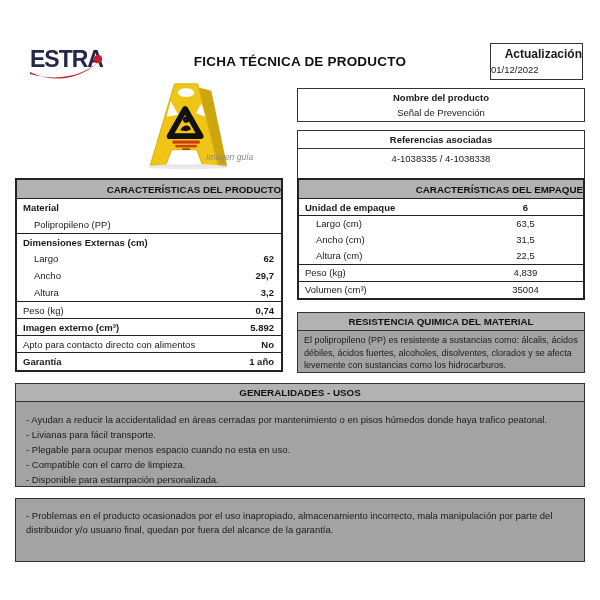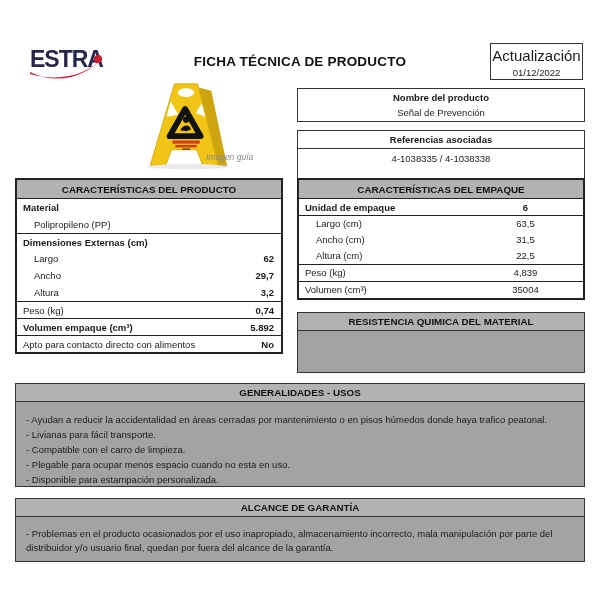--- a/index.html
+++ b/index.html
@@ -9,42 +9,42 @@
 
   
   .logo { position:absolute; left:30px; top:44px; width:92px; height:42px; }
   .logo-text { font-weight:bold; font-size:23px; letter-spacing:-1px; color:#26264a;
     font-family:"Liberation Sans", sans-serif; line-height:30px; }
   .logo-swoosh { position:absolute; left:-2px; top:6px; width:96px; height:38px; }
   .doc-title { position:absolute; left:150px; top:54px; width:300px; text-align:center;
     font-size:13.5px; font-weight:bold; color:#111; letter-spacing:.2px; }
   .update-box { position:absolute; left:490px; top:43px; width:93px; height:37px;
     border:1.5px solid #333; background:#fff; }
-  .update-box .lbl { display:block; text-align:center; font-weight:normal; font-size:15px; padding-top:3px; }
-  .update-box .val { display:block; text-align:center; font-size:9.5px; padding-top:3px; }
+  .update-box .lbl { display:block; text-align:right; font-weight:bold; font-size:12px; padding-top:3px; }
+  .update-box .val { display:block; text-align:left; font-size:9.5px; padding-top:3px; }
 
   
   .img-wrap { position:absolute; left:114px; top:80px; width:150px; height:92px; }
   .img-caption { position:absolute; left:206px; top:152px; font-size:8.5px; font-style:italic;
     color:#8a8a8a; }
 
   
   .info-box { position:absolute; left:297px; width:288px; border:1.5px solid #333; background:#fff; }
   .info-box .lbl { display:block; text-align:center; font-weight:bold; font-size:9.5px; padding:3px 0 2px; }
   .info-box .val { display:block; text-align:center; font-size:9.5px; padding:2px 0 3px; }
   .name-box { top:88px; height:34px; }
   .ref-box { top:130px; height:54px; }
   .ref-box .lbl { border-bottom:1px solid #333; padding-bottom:3px; }
   .ref-box .val { padding-top:4px; }
 
   
   .tbl { position:absolute; border:2px solid #222; background:#fff; }
   .tbl-product { left:15px; top:178px; width:268px; }
   .tbl-package { left:297px; top:178px; width:288px; }
-  .tbl-head { background:#b2b2b2; border-bottom:1.5px solid #222; text-align:center;
+  .tbl-head { background:#b2b2b2; border-bottom:1.5px solid #222; text-align:right;
     font-weight:bold; font-size:9.8px; padding:4px 0 3px; color:#111; }
   .trow { display:flex; align-items:center; height:17px; font-size:9.5px; }
   .trow .c-label { flex:1; padding-left:6px; white-space:nowrap; }
   .trow .c-val { width:70px; text-align:right; padding-right:7px; white-space:nowrap; }
   .tbl-package .trow { height:16px;gap:35px; }
   .tbl-package .trow .c-val { width:115px; text-align:center; padding-right:0; }
   .trow.ind .c-label { padding-left:17px; }
   .trow.b .c-label { font-weight:bold; }
   .trow.bv .c-val { font-weight:bold; }
   .trow.sep { border-top:1px solid #222; }
@@ -147,26 +147,30 @@
     </div>
     <div class="trow ind bv">
       <span class="c-label">Altura</span>
       <span class="c-val">3,2</span>
     </div>
     <div class="trow sep bv">
       <span class="c-label">Peso (kg)</span>
       <span class="c-val">0,74</span>
     </div>
     <div class="trow sep b bv">
-      <span class="c-label">Volumen empaque (cm³)</span>
+      <span class="c-label">Imagen externo (cm³)</span>
       <span class="c-val">5.892</span>
     </div>
     <div class="trow sep bv">
       <span class="c-label">Apto para contacto directo con alimentos</span>
       <span class="c-val">No</span>
+    </div>
+    <div class="trow sep b bv tall">
+      <span class="c-label">Garantía</span>
+      <span class="c-val">1 año</span>
     </div>
   </div>
 
   <div class="tbl tbl-package">
     <div class="tbl-head">CARACTERÍSTICAS DEL EMPAQUE</div>
     <div class="trow b bv r1">
       <span class="c-label">Unidad de empaque</span>
       <span class="c-val">6</span>
     </div>
     <div class="trow ind sep sub">
@@ -186,31 +190,31 @@
       <span class="c-val">4,839</span>
     </div>
     <div class="trow sep last2">
       <span class="c-label">Volumen (cm³)</span>
       <span class="c-val">35004</span>
     </div>
   </div>
 
   <div class="section sec-resist">
     <div class="sec-head">RESISTENCIA QUIMICA DEL MATERIAL</div>
+    <div class="sec-body">El polipropileno (PP) es resistente a sustancias como: álcalis, ácidos débiles, ácidos fuertes, alcoholes, disolventes, clorados y se afecta levemente con sustancias como los hidrocarburos.</div>
   </div>
 
   <div class="section sec-uses">
     <div class="sec-head">GENERALIDADES - USOS</div>
     <div class="sec-body">
       <span class="bullet">- Ayudan a reducir la accidentalidad en áreas cerradas por mantenimiento o en pisos húmedos donde haya trafico peatonal.</span>
       <span class="bullet">- Livianas para fácil transporte.</span>
+      <span class="bullet">- Plegable para ocupar menos espacio cuando no esta en uso.</span>
       <span class="bullet">- Compatible con el carro de limpieza.</span>
-      <span class="bullet">- Plegable para ocupar menos espacio cuando no esta en uso.</span>
       <span class="bullet">- Disponible para estampación personalizada.</span>
     </div>
   </div>
 
   <div class="section sec-warranty">
-    <div class="sec-head">ALCANCE DE GARANTÍA</div>
     <div class="sec-body">- Problemas en el producto ocasionados por el uso inapropiado, almacenamiento incorrecto, mala manipulación por parte del distribuidor y/o usuario final, quedan por fuera del alcance de la garantía.</div>
   </div>
 
 </div>
 
 </body></html>

